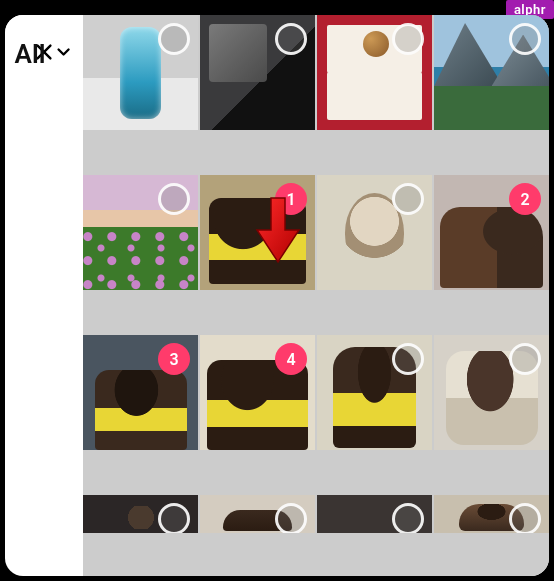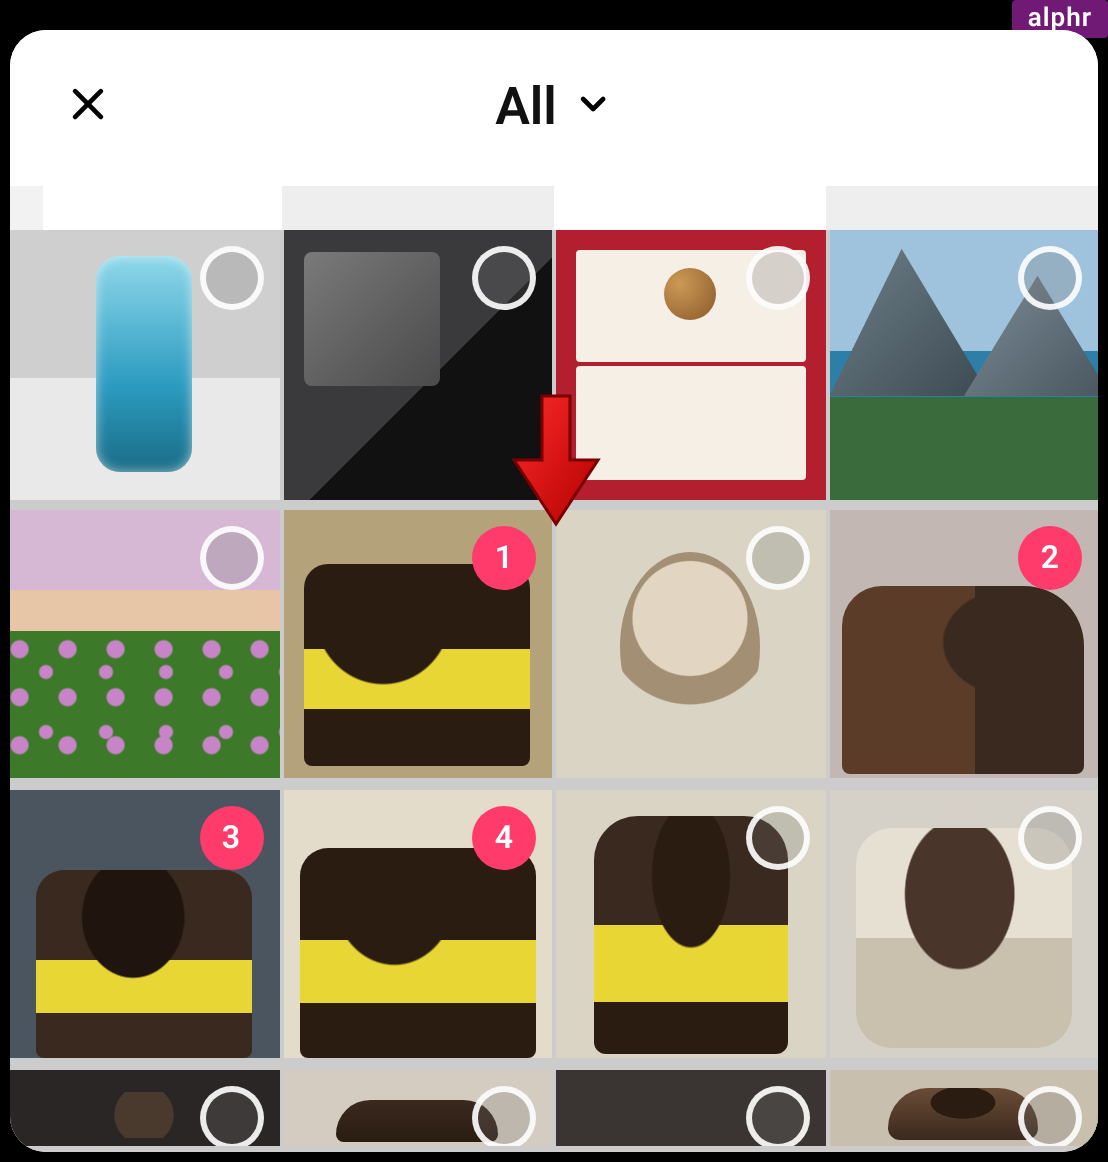--- a/index.html
+++ b/index.html
@@ -12,26 +12,26 @@
     position: relative;
   }
   .frame {
     position: absolute;
     left: 5px; top: 15px;
     width: 544px; height: 561px;
     background: #fff;
     border-radius: 18px;
     overflow: hidden;
     display: flex;
-    flex-direction: column;
+    flex-direction: row;
   }
   .tag {
     position: absolute;
     right: 0; top: 0;
-    background: #701a75;
+    background: #a21caf;
     color: #fff;
     font-size: 13px;
     font-weight: 600;
     padding: 2px 8px;
     border-radius: 2px;
     letter-spacing: 0.5px;
   }
   .header {
     display: flex;
     align-items: center;

